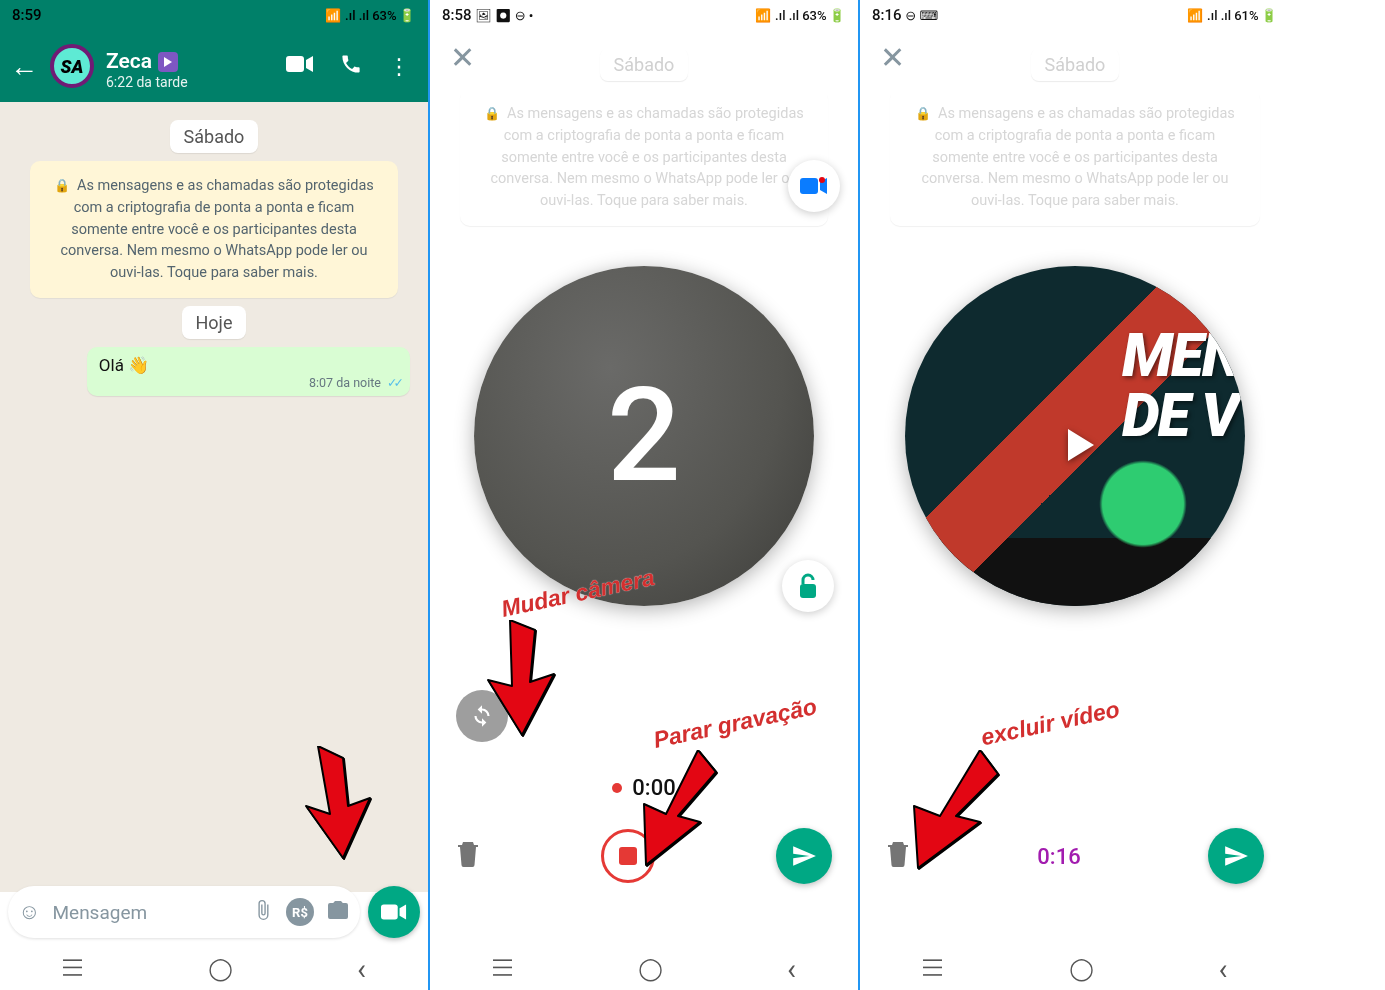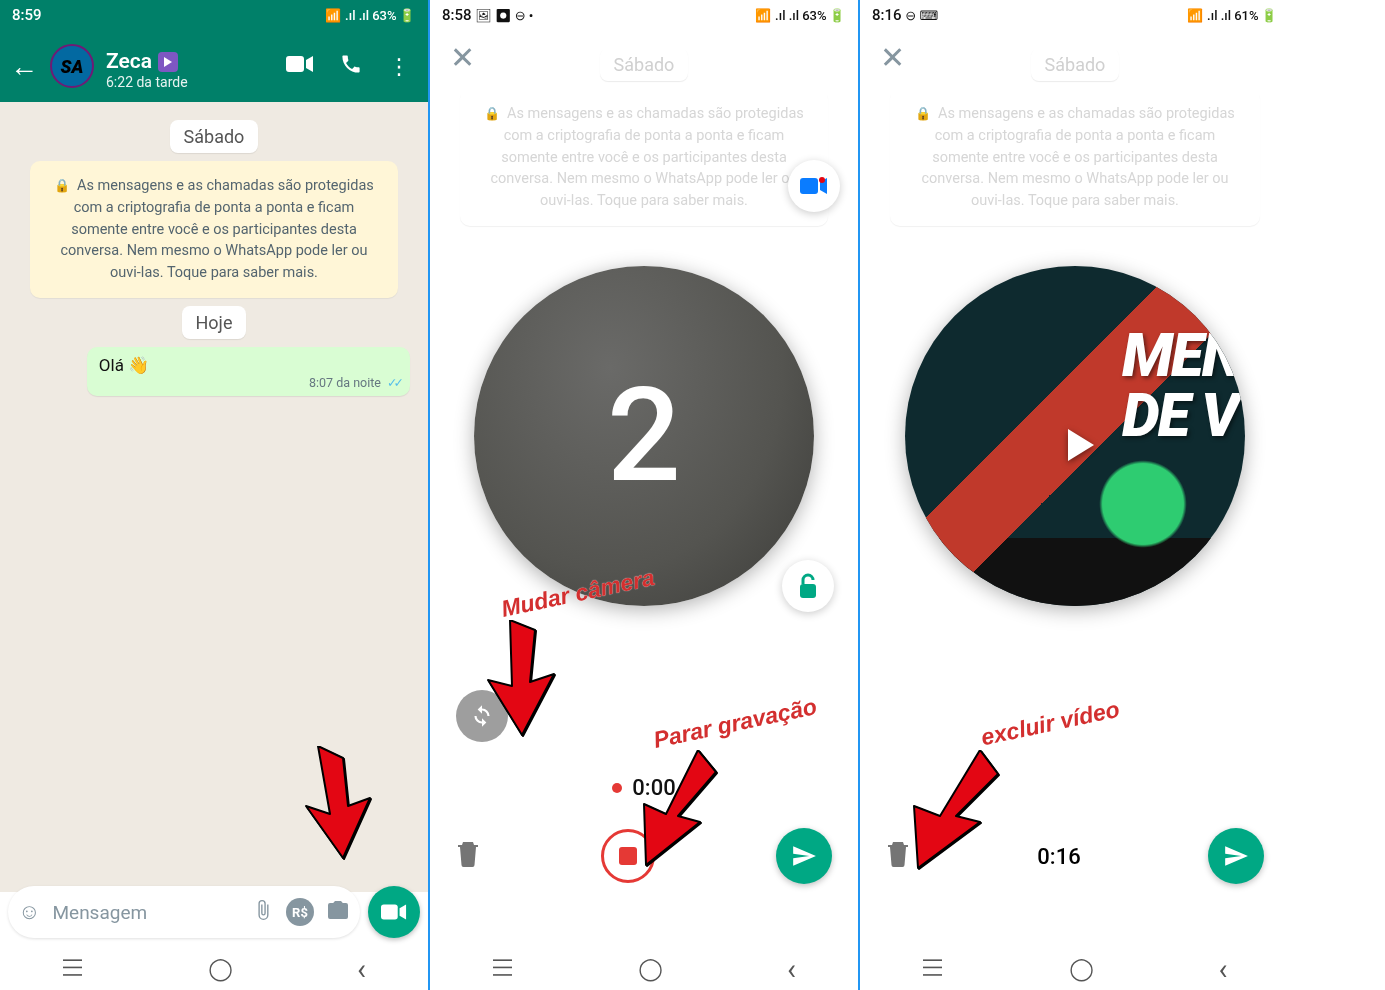--- a/index.html
+++ b/index.html
@@ -3,27 +3,27 @@
 <meta charset="utf-8">
 <style>
   * { box-sizing: border-box; margin: 0; padding: 0; }
   body { font-family: -apple-system, Roboto, "Segoe UI", sans-serif; background:#fff; }
   .wrap { display:flex; width:1291px; height:990px; background:#fff; }
   .phone { width:430px; height:990px; background:#fff; position:relative; overflow:hidden; border-right:2px solid #2196f3; }
   .phone:last-child { border-right:none; }
 
   
   .status { height:30px; background:transparent; display:flex; justify-content:space-between; align-items:center; padding:0 12px; font-size:15px; color:#111; font-weight:500; }
-  .status.green { background:#008069; color:#ffffff; }
+  .status.green { background:#008069; color:#000000; }
   .status .sicons { display:flex; gap:5px; align-items:center; font-size:13px; }
 
   
   .wa-header { height:72px; background:#008069; color:#fff; display:flex; align-items:center; padding:0 10px; gap:12px; }
   .back-arrow { font-size:28px; color:#fff; }
-  .avatar { width:44px; height:44px; border-radius:50%; background:#0369a1; display:flex; align-items:center; justify-content:center; font-weight:900; color:#000; font-size:18px; border:2px solid #701a75; font-style:italic; }
+  .avatar { width:44px; height:44px; border-radius:50%; background:#5eead4; display:flex; align-items:center; justify-content:center; font-weight:900; color:#000; font-size:18px; border:4px solid #701a75; font-style:italic; }
   .contact-info { flex:1; line-height:1.2; }
   .contact-name { font-size:21px; font-weight:600; display:flex; align-items:center; gap:6px;margin-top:8px;}
   .contact-sub { font-size:14px; opacity:.9; }
   .hicons { display:flex; gap:26px; font-size:22px; align-items:center; margin-right:8px; }
 
   
   .chat { background:#efeae2; height:790px; position:relative; padding:10px 12px; }
   .chat.white { background:#fff; }
   .date-pill { background:#fff; border-radius:8px; padding:6px 14px; font-size:18px; color:#555; margin:8px auto; width:fit-content; box-shadow:0 1px 1px rgba(0,0,0,.08); }
   .date-pill.faded { color:#d0d0d0; }
@@ -70,21 +70,21 @@
   .rec-timer { text-align:center; font-size:22px; color:#111; font-weight:500; display:flex; align-items:center; justify-content:center; gap:10px; }
   .rec-dot { width:10px; height:10px; border-radius:50%; background:#e53935; }
   .rec-row { display:flex; align-items:center; justify-content:space-between; margin-top:28px; }
   .trash { font-size:28px; color:#757575; }
   .stop-rec { width:54px; height:54px; border-radius:50%; border:3px solid #e53935; display:flex; align-items:center; justify-content:center; }
   .stop-rec::after { content:""; width:18px; height:18px; background:#e53935; border-radius:3px; }
   .send-fab { width:56px; height:56px; border-radius:50%; background:#00a884; display:flex; align-items:center; justify-content:center; box-shadow:0 2px 6px rgba(0,0,0,.25); }
   .send-fab svg { fill:#fff; }
   .switch-cam { width:52px; height:52px; border-radius:50%; background:#9e9e9e; color:#fff; display:flex; align-items:center; justify-content:center; font-size:24px; margin-bottom:20px; }
 
-  .timer-center { font-size:22px; font-weight:500; color:#000000; }
+  .timer-center { font-size:22px; font-weight:500; color:#a21caf; }
 
   
   .anno-label { position:absolute; color:#d32f2f; font-weight:900; font-style:italic; font-family:"Arial Black",sans-serif; font-size:23px; transform:rotate(-12deg); text-shadow:0 0 1px #fff; z-index:20; }
   .arrow { position:absolute; z-index:19; filter:drop-shadow(1px 1px 0 #000); }
   .arrow svg polygon { fill:#e30613; stroke:#000; stroke-width:2; stroke-linejoin:round; }
 
   .play-badge-purple { width:20px; height:20px; background:#7e57c2; border-radius:4px; display:inline-flex; align-items:center; justify-content:center; }
   .play-badge-purple::after{ content:""; border-left:8px solid #fff; border-top:5px solid transparent; border-bottom:5px solid transparent; }
 </style>
 </head>

